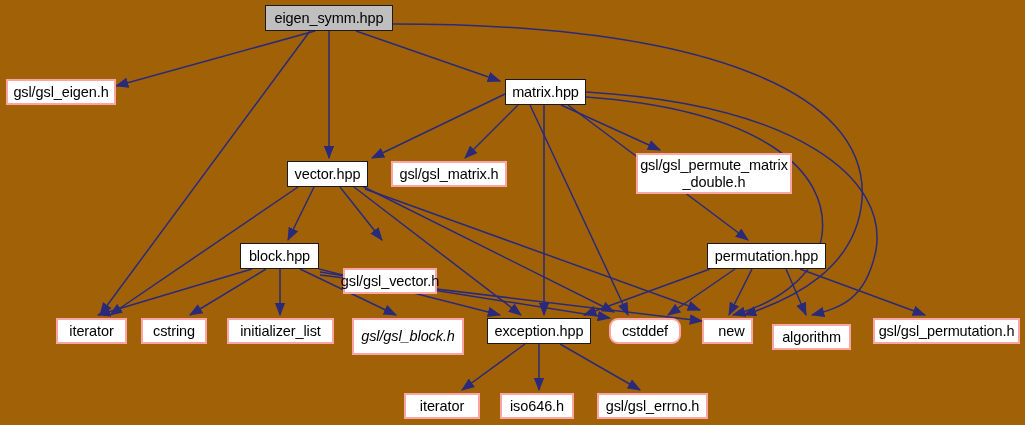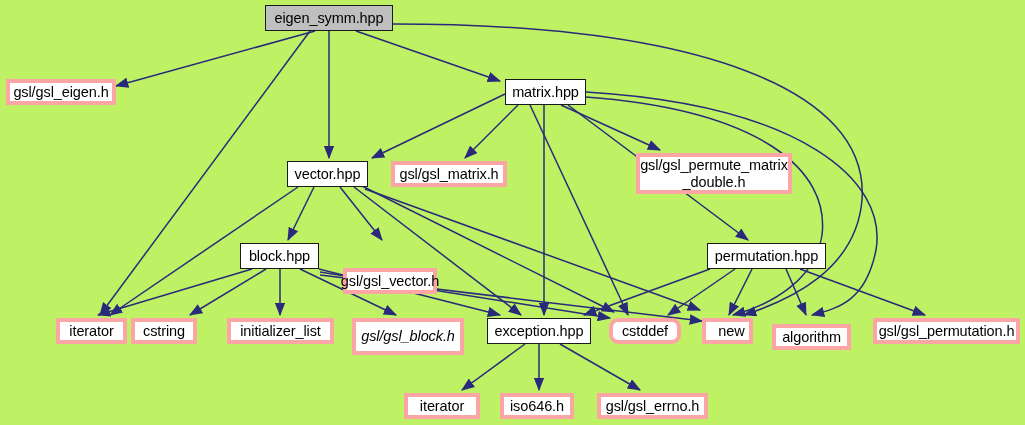--- a/index.html
+++ b/index.html
@@ -4,21 +4,21 @@
 <style>
   html, body {
     margin: 0;
     padding: 0;
     background: #ffffff;
   }
   #canvas {
     position: relative;
     width: 1025px;
     height: 425px;
-    background: #bef264;
+    background: #a16207;
     font-family: "Liberation Sans", sans-serif;
     overflow: hidden;
   }
   #edge-layer {
     position: absolute;
     left: 0;
     top: 0;
     width: 1025px;
     height: 425px;
     pointer-events: none;
@@ -27,21 +27,21 @@
     position: absolute;
     box-sizing: border-box;
     display: flex;
     align-items: center;
     justify-content: center;
     text-align: center;
     font-size: 14.5px;
     line-height: 1.12;
     color: #000000;
     background: #ffffff;
-    border: 4px solid #fca5a5;
+    border: 2px solid #fca5a5;
     white-space: pre-line;
     letter-spacing: -0.1px;
   }
   .node.strong {
     border: 1.6px solid #1a1a1a;
   }
   .node.root {
     border: 1.6px solid #1a1a1a;
     background: #bfbfbf;
   }
@@ -100,21 +100,21 @@
       <div class="node" style="left: 6px; top: 79px; width: 110px; height: 26px;">gsl/gsl_eigen.h</div>
       <div class="node strong" style="left: 505px; top: 79px; width: 81px; height: 26px;">matrix.hpp</div>
       <div class="node strong" style="left: 287px; top: 161px; width: 81px; height: 26px;">vector.hpp</div>
       <div class="node" style="left: 391px; top: 161px; width: 116px; height: 26px;">gsl/gsl_matrix.h</div>
       <div class="node" style="left: 636px; top: 153px; width: 156px; height: 41px;">gsl/gsl_permute_matrix
 _double.h</div>
       <div class="node strong" style="left: 240px; top: 243px; width: 79px; height: 26px;">block.hpp</div>
       <div class="node" style="left: 343px; top: 243px; width: 94px; height: 26px; margin-top: 25px;">gsl/gsl_vector.h</div>
       <div class="node strong" style="left: 707px; top: 243px; width: 119px; height: 26px;">permutation.hpp</div>
       <div class="node" style="left: 56px; top: 318px; width: 71px; height: 26px;">iterator</div>
-      <div class="node" style="left: 131px; top: 318px; width: 66px; height: 26px;">cstring</div>
+      <div class="node" style="left: 141px; top: 318px; width: 66px; height: 26px;">cstring</div>
       <div class="node" style="left: 227px; top: 318px; width: 107px; height: 26px;">initializer_list</div>
       <div class="node" style="left: 352px; top: 318px; width: 112px; height: 37px; font-style: italic;">gsl/gsl_block.h</div>
       <div class="node strong" style="left: 487px; top: 318px; width: 104px; height: 26px;">exception.hpp</div>
       <div class="node" style="left: 609px; top: 318px; width: 72px; height: 26px; border-radius: 9px;">cstddef</div>
       <div class="node" style="left: 702px; top: 318px; width: 51px; height: 26px; padding-left: 8px;">new</div>
       <div class="node" style="left: 772px; top: 318px; width: 79px; height: 26px; margin-top: 6px;">algorithm</div>
       <div class="node" style="left: 873px; top: 318px; width: 147px; height: 26px;">gsl/gsl_permutation.h</div>
       <div class="node" style="left: 404px; top: 393px; width: 76px; height: 26px;">iterator</div>
       <div class="node" style="left: 500px; top: 393px; width: 74px; height: 26px;">iso646.h</div>
       <div class="node" style="left: 597px; top: 393px; width: 111px; height: 26px;">gsl/gsl_errno.h</div>

